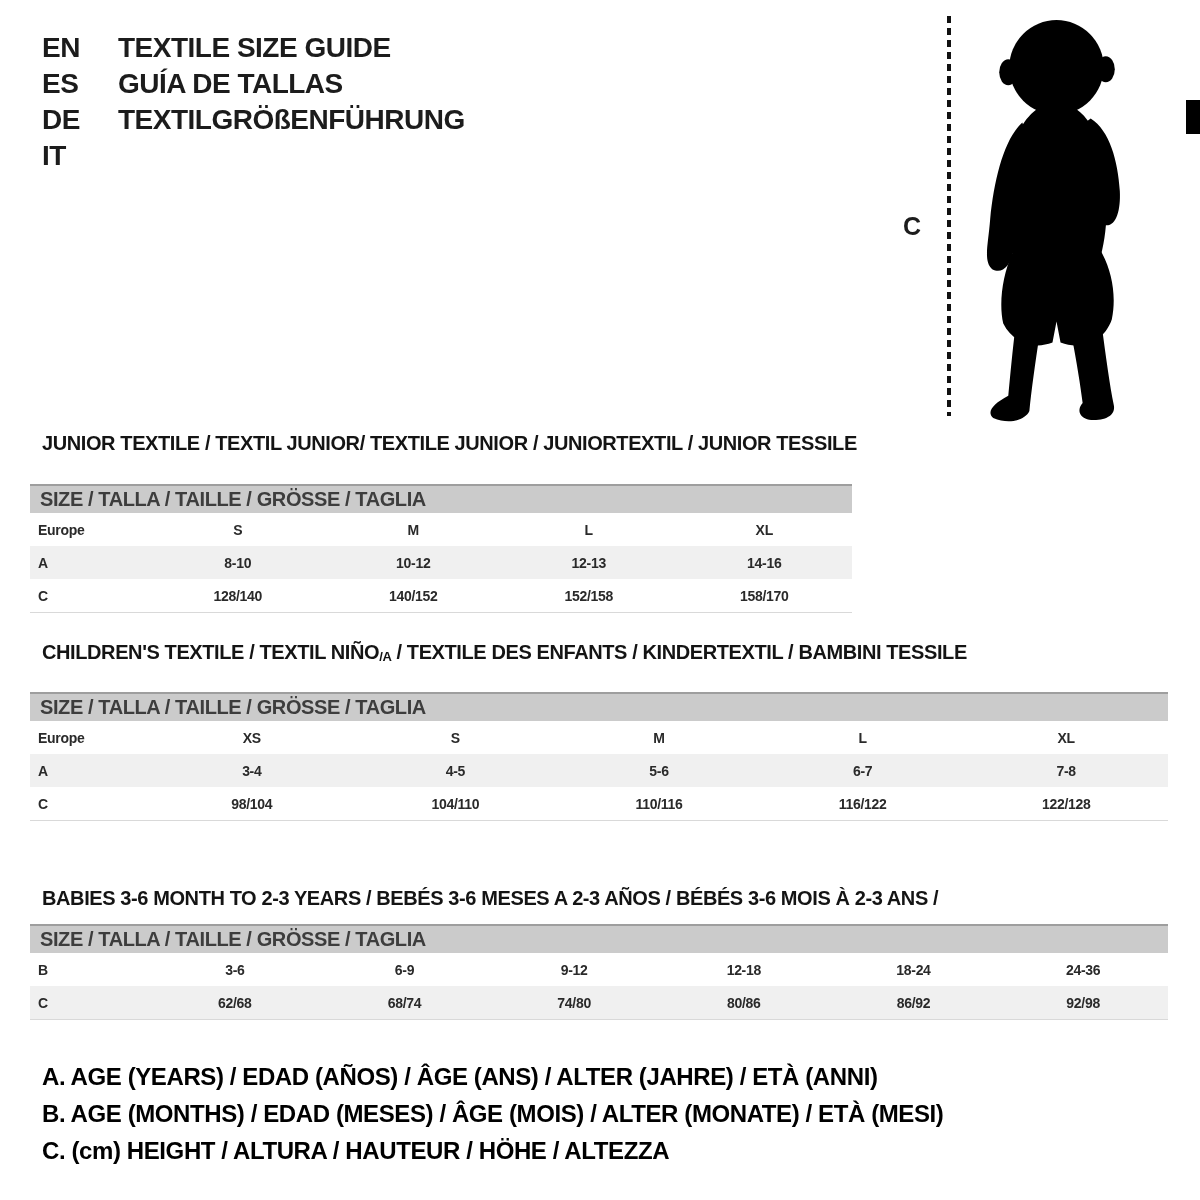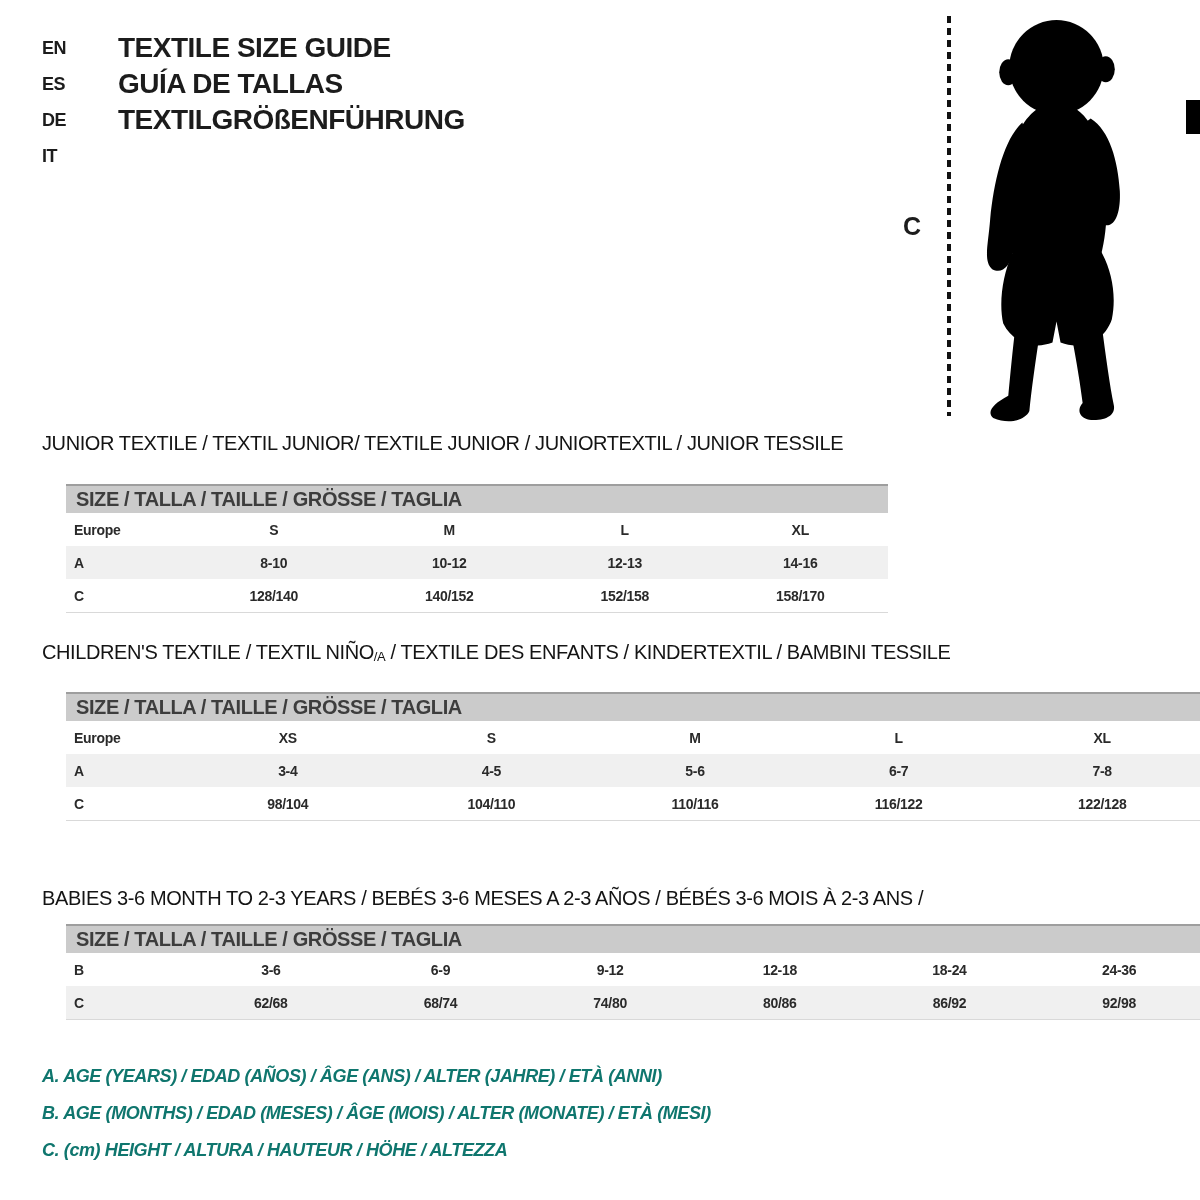--- a/index.html
+++ b/index.html
@@ -2,52 +2,52 @@
 <html><head>
 <meta charset="utf-8">
 <style>
   html,body{margin:0;padding:0;background:#fff;}
   #page{position:relative;width:1200px;height:1200px;background:#ffffff;overflow:hidden;
         font-family:"Liberation Sans",sans-serif;color:#1c1c1c;}
 
   
   .lang-block{position:absolute;left:42px;top:30px;}
   .lang-row{display:flex;height:36px;align-items:center;}
-  .lang-code{width:76px;font-size:18px;font-weight:700;letter-spacing:-0.5px;}
+  .lang-code{width:76px;font-size:28px;font-weight:700;letter-spacing:-0.5px;}
   .lang-title{font-size:28px;font-weight:700;letter-spacing:-0.5px;white-space:nowrap;}
 
   
   .dash-line{position:absolute;left:947px;top:16px;width:4px;height:400px;
              background:repeating-linear-gradient(to bottom,#111 0 7px,transparent 7px 12px);}
   .c-label{position:absolute;left:903px;top:212px;font-size:25px;font-weight:700;}
   .baby-svg{position:absolute;left:962px;top:10px;width:185px;height:412px;}
   .edge-mark{position:absolute;left:1186px;top:100px;width:14px;height:34px;background:#000;}
 
   
-  .sec-title{position:absolute;left:42px;font-size:20px;font-weight:400;
+  .sec-title{position:absolute;left:42px;font-size:20px;font-weight:700;
              letter-spacing:-0.4px;white-space:nowrap;color:#141414;}
   .sub{font-size:13px;vertical-align:-2px;}
   .two-line{line-height:33px;}
 
   
-  .size-table{position:absolute;margin-left:36px;}
+  .size-table{position:absolute;}
   .bar{height:27px;background:#cbcbcb;border-top:2px solid #9e9e9e;
        font-size:20px;font-weight:700;letter-spacing:-0.4px;color:#3d3d3d;
        padding-left:10px;line-height:27px;}
   table{border-collapse:collapse;table-layout:fixed;width:100%;}
   td{height:33px;font-size:14px;font-weight:700;letter-spacing:-0.3px;
      color:#2a2a2a;text-align:center;padding:0;}
   td.lbl{text-align:left;padding-left:8px;}
   tr.alt td{background:#f0f0f0;}
   tr.last td{border-bottom:1px solid #d9d9d9;}
 
   
   .legend{position:absolute;left:42px;top:1058px;}
-  .legend div{height:37px;line-height:37px;font-size:18px;font-weight:700;
-              letter-spacing:-0.4px;white-space:nowrap;color:#0f766e;font-style:italic;}
+  .legend div{height:37px;line-height:37px;font-size:24px;font-weight:700;
+              letter-spacing:-0.4px;white-space:nowrap;color:#000000;}
 </style>
 </head>
 <body>
 
 <div id="page">
 
   <div class="lang-block">
     <div class="lang-row">
       <span class="lang-code">EN</span>
       <span class="lang-title">TEXTILE SIZE GUIDE</span>

